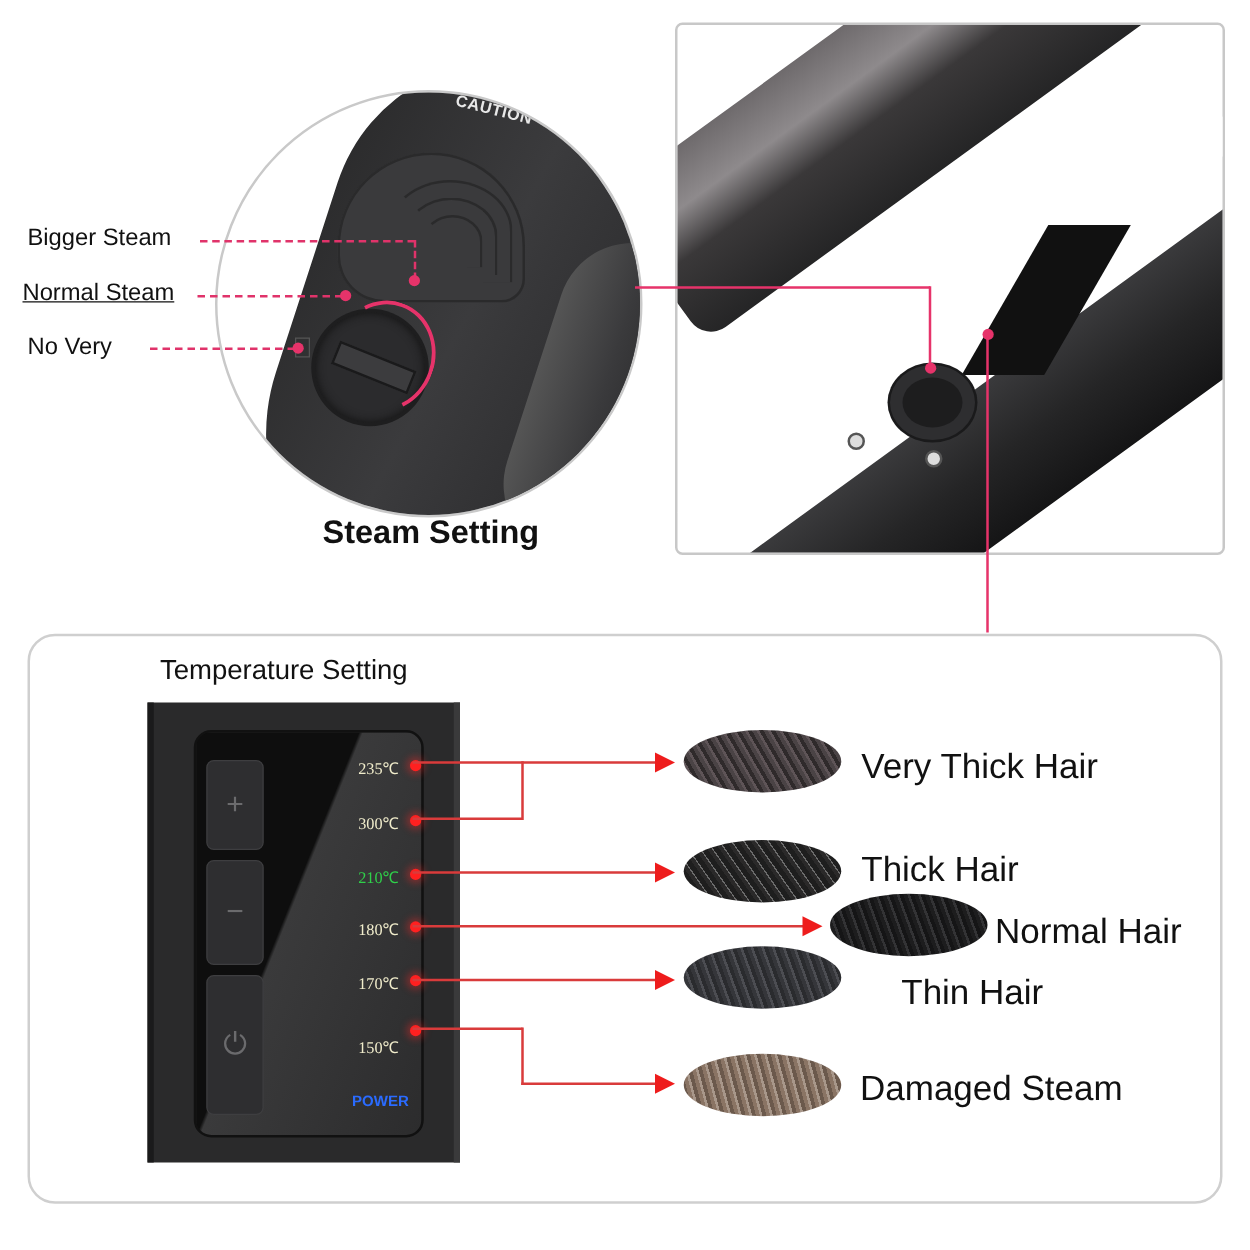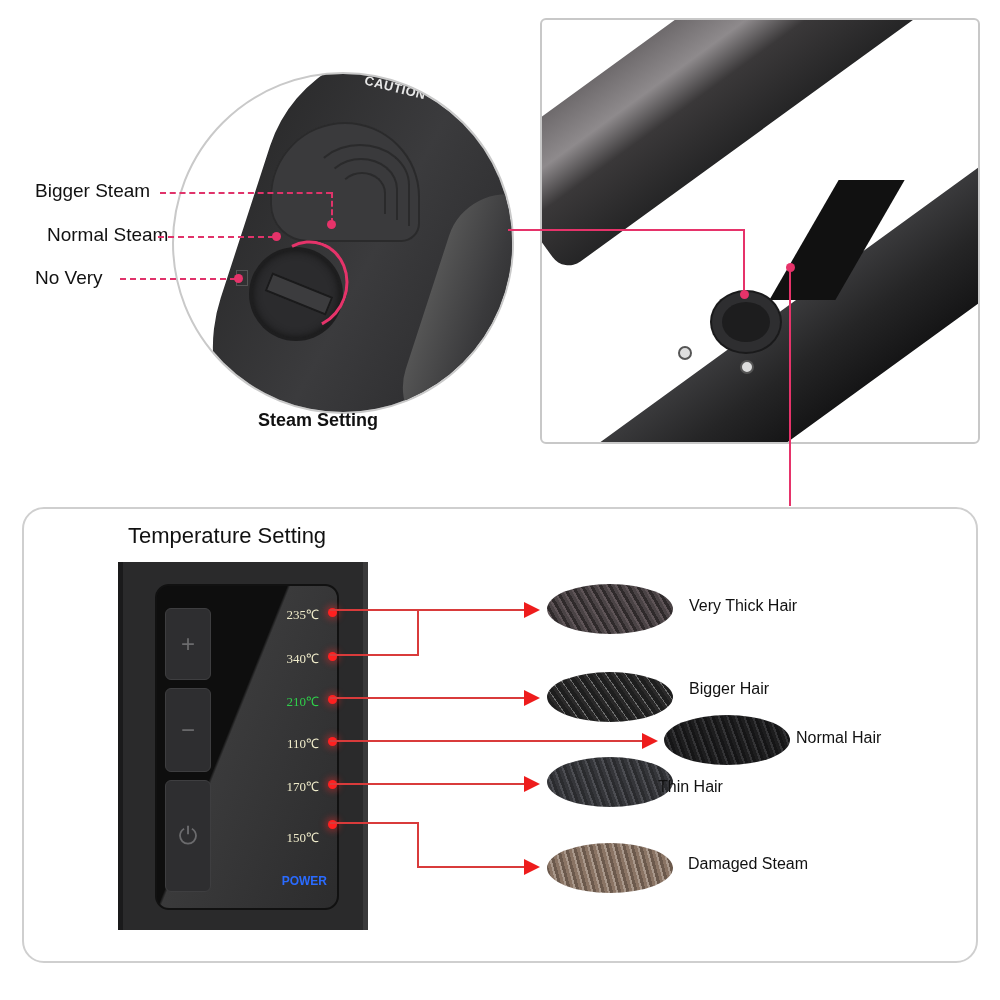--- a/index.html
+++ b/index.html
@@ -12,22 +12,22 @@
   .caution{position:absolute;left:190px;top:6px;color:#e8e8e8;font-weight:bold;font-size:13px;transform:rotate(14deg);letter-spacing:0.5px;}
   .trigger{position:absolute;left:96px;top:48px;width:150px;height:120px;background:#3a3a3c;border-radius:80px 80px 20px 40px;box-shadow:inset 0 0 0 2px #2a2a2b;}
   .trigger .ridge{position:absolute;border:2px solid #2a2a2b;border-bottom:none;border-left-color:transparent;border-radius:50% 50% 0 0;}
   .dial{position:absolute;left:78px;top:176px;width:88px;height:88px;border-radius:50%;background:#2b2b2d;box-shadow:0 0 0 3px #1e1e1f,inset 0 0 8px #111;}
   .dial-bar{position:absolute;left:14px;top:34px;width:62px;height:16px;background:#3c3c3e;border:2px solid #1a1a1b;transform:rotate(22deg);}
   .dial-arrow{position:absolute;left:92px;top:166px;width:76px;height:84px;border:3px solid #e6336a;border-left-color:transparent;border-bottom-color:transparent;border-radius:50%;transform:rotate(20deg);}
   .nosteam-mark{position:absolute;left:62px;top:196px;width:10px;height:14px;border:1px solid #555;}
   .dashed{position:absolute;border-top:2px dashed #e0336a;height:0;}
   .vdashed{position:absolute;border-left:2px dashed #e0336a;width:0;}
   .pdot{position:absolute;width:9px;height:9px;border-radius:50%;background:#e6336a;}
-  .steam-label{font-size:19px;color:#111;margin-left:13px;}
-  .steam-title{left:258px;top:410px;font-weight:bold;font-size:18px;}
+  .steam-label{font-size:19px;color:#111;}
+  .steam-title{left:258px;top:410px;font-weight:bold;font-size:26px;}
   
   .prod-panel{left:540px;top:18px;width:436px;height:422px;border:2px solid #c8c8c8;border-radius:6px;background:#fff;overflow:hidden;}
   .bar1{position:absolute;left:-60px;top:140px;width:640px;height:140px;background:linear-gradient(180deg,#6e6a6c 0%,#8e8a8c 30%,#3a3839 55%,#252526 100%);transform:rotate(-36deg);transform-origin:0 0;border-radius:20px;}
   .bar2{position:absolute;left:20px;top:450px;width:620px;height:110px;background:linear-gradient(180deg,#3a3a3c 0%,#252526 50%,#151516 100%);transform:rotate(-36deg);transform-origin:0 0;border-radius:14px;}
   .gap{position:absolute;left:0px;top:390px;width:620px;height:26px;background:#fff;transform:rotate(-36deg);transform-origin:0 0;}
   .steam-btn{position:absolute;left:180px;top:282px;width:48px;height:40px;border-radius:50%;background:#1d1d1e;box-shadow:0 0 0 10px #2e2e30,0 0 0 12px #1a1a1b;}
   .screw{position:absolute;width:10px;height:10px;border-radius:50%;background:#ddd;border:2px solid #555;}
   .mini-btns{position:absolute;left:262px;top:160px;width:66px;height:120px;background:#111;transform:skewX(-30deg);}
   .conn-line{position:absolute;background:#e6336a;}
   
@@ -35,21 +35,21 @@
   .temp-title{left:128px;top:523px;font-weight:normal;font-size:22px;}
   .device{left:118px;top:562px;width:240px;height:368px;background:#2a2a2b;border-left:5px solid #1a1a1b;border-right:5px solid #3a3a3b;}
   .screen{position:absolute;left:32px;top:22px;width:180px;height:322px;border-radius:14px;background:linear-gradient(112deg,#0e0e0e 0%,#0e0e0e 42%,#3a3a3b 43%,#2c2c2d 100%);border:2px solid #111;}
   .key{position:absolute;left:8px;width:44px;border-radius:6px;background:#2e2e30;border:1px solid #3e3e40;color:#6b6b6d;display:flex;align-items:center;justify-content:center;font-size:24px;}
   .tval{position:absolute;right:18px;font-size:13px;color:#f0eccb;font-family:Liberation Serif, serif;}
   .tdot{position:absolute;right:0px;width:9px;height:9px;border-radius:50%;background:#ff2020;box-shadow:0 0 6px 3px rgba(255,40,40,0.35);}
   .power{position:absolute;right:10px;bottom:20px;color:#2a6bff;font-weight:bold;font-size:12px;padding-left:42px;}
   .rline{position:absolute;background:#d93b3b;}
   .arrowhead{position:absolute;width:0;height:0;border-top:8px solid transparent;border-bottom:8px solid transparent;border-left:16px solid #ee1c1c;}
   .hair{position:absolute;width:126px;height:50px;border-radius:50%;}
-  .hair-label{position:absolute;font-size:16px;color:#111;}
+  .hair-label{position:absolute;font-size:28px;color:#111;}
 </style>
 </head>
 <body>
 
 <div class="abs steam-circle">
   <div class="handle"></div>
   <div class="handle-dark"></div>
   <div class="caution">CAUTION</div>
   <div class="trigger">
     <div class="ridge" style="left:40px;top:22px;width:96px;height:80px;"></div>
@@ -61,21 +61,21 @@
       <div class="dial-bar"></div>
     </div>
   <div class="dial-arrow"></div>
 </div>
 
 <div class="abs steam-label" style="left:22px;top:180px;">Bigger Steam</div>
 <div class="dashed" style="left:160px;top:192px;width:172px;"></div>
 <div class="vdashed" style="left:331px;top:192px;height:32px;"></div>
 <div class="pdot" style="left:327px;top:220px;"></div>
 
-<div class="abs steam-label" style="left:34px;top:224px;">Normal Steam</div>
+<div class="abs steam-label" style="left:18px;top:224px;text-decoration:underline;">Normal Steam</div>
 <div class="dashed" style="left:158px;top:236px;width:116px;"></div>
 <div class="pdot" style="left:272px;top:232px;"></div>
 
 <div class="abs steam-label" style="left:22px;top:267px;">No Very</div>
 <div class="dashed" style="left:120px;top:278px;width:116px;"></div>
 <div class="pdot" style="left:234px;top:274px;"></div>
 
 <div class="abs steam-title">Steam Setting</div>
 
 <div class="abs prod-panel">
@@ -98,25 +98,25 @@
 <div class="abs temp-title">Temperature Setting</div>
 
 <div class="abs device">
   <div class="screen">
     <div class="key" style="top:22px;height:70px;">+</div>
     <div class="key" style="top:102px;height:82px;">−</div>
     <div class="key" style="top:194px;height:110px;">⏻</div>
 
     <div class="tval" style="top:19px;">235℃</div>
     <div class="tdot" style="top:22px;"></div>
-    <div class="tval" style="top:63px;">340℃</div>
+    <div class="tval" style="top:63px;">300℃</div>
     <div class="tdot" style="top:66px;"></div>
     <div class="tval" style="top:106px;color:#2fd04a;">210℃</div>
     <div class="tdot" style="top:109px;"></div>
-    <div class="tval" style="top:148px;">110℃</div>
+    <div class="tval" style="top:148px;">180℃</div>
     <div class="tdot" style="top:151px;"></div>
     <div class="tval" style="top:191px;">170℃</div>
     <div class="tdot" style="top:194px;"></div>
     <div class="tval" style="top:242px;">150℃</div>
     <div class="tdot" style="top:234px;"></div>
 
     <div class="power">POWER</div>
   </div>
 </div>
 
@@ -136,22 +136,22 @@
 
 <div class="rline" style="left:330px;top:822px;width:88px;height:2px;"></div>
 <div class="rline" style="left:417px;top:822px;width:2px;height:46px;"></div>
 <div class="rline" style="left:417px;top:866px;width:108px;height:2px;"></div>
 <div class="arrowhead" style="left:524px;top:859px;"></div>
 
 <div class="hair" style="left:547px;top:584px;background:repeating-linear-gradient(60deg,#4a4345 0 3px,#5e5457 3px 5px,#2f2a2b 5px 8px);"></div>
 <div class="hair-label" style="left:689px;top:597px;">Very Thick Hair</div>
 
 <div class="hair" style="left:547px;top:672px;background:repeating-linear-gradient(55deg,#2a2929 0 3px,#6b6b6b 3px 4px,#1e1e1e 4px 8px);"></div>
-<div class="hair-label" style="left:689px;top:680px;">Bigger Hair</div>
+<div class="hair-label" style="left:689px;top:680px;">Thick Hair</div>
 
 <div class="hair" style="left:664px;top:715px;background:repeating-linear-gradient(70deg,#1d1d1e 0 3px,#333335 3px 5px,#151516 5px 8px);"></div>
 <div class="hair-label" style="left:796px;top:729px;">Normal Hair</div>
 
 <div class="hair" style="left:547px;top:757px;background:repeating-linear-gradient(70deg,#35363a 0 3px,#4c4d52 3px 5px,#2a2b2e 5px 8px);"></div>
-<div class="hair-label" style="left:658px;top:778px;">Thin Hair</div>
+<div class="hair-label" style="left:721px;top:778px;">Thin Hair</div>
 
 <div class="hair" style="left:547px;top:843px;background:repeating-linear-gradient(75deg,#8a7464 0 3px,#a8978a 3px 5px,#6b594c 5px 8px);"></div>
 <div class="hair-label" style="left:688px;top:855px;">Damaged Steam</div>
 
 </body></html>

